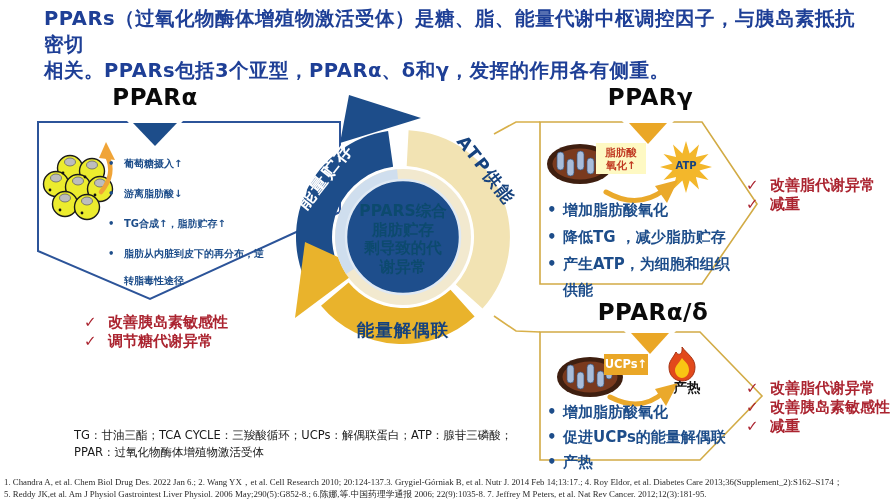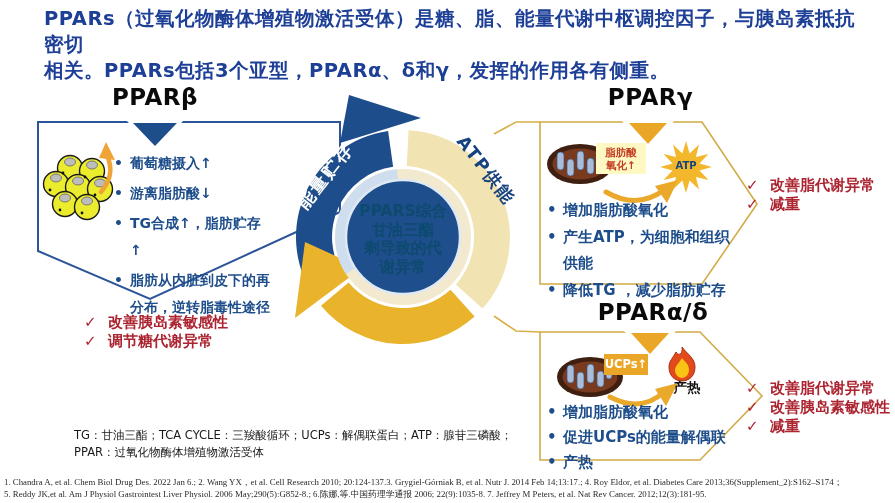--- a/index.html
+++ b/index.html
@@ -6,21 +6,21 @@
   #stage{position:relative;width:895px;height:503px;background:#ffffff;overflow:hidden;
          font-family:"DejaVu Sans","Liberation Sans",sans-serif;}
   .abs{position:absolute;}
   #main-title{left:44px;top:6px;width:826px;font-size:19.5px;font-weight:700;color:#1e3f96;
               line-height:26px;letter-spacing:.5px;}
   .ph{position:absolute;text-align:center;font-weight:800;font-size:23px;color:#0a0a0a;letter-spacing:.5px;}
   
   .blist{list-style:none;margin:0;padding:0;position:absolute;color:#1d4d8a;font-weight:700;}
   .blist li{position:relative;}
   .blist li::before{content:"\2022";position:absolute;left:-16px;color:#1d4d8a;}
-  .g{left:130px;top:150px;width:142px;font-size:14px;}
+  .g{left:124px;top:150px;width:142px;font-size:10px;}
   .g li{line-height:27px;margin-bottom:3px;}
   .a{left:563px;top:197px;width:172px;font-size:15px;}
   .a li{line-height:26px;margin-bottom:1px;}
   .b{left:563px;top:400px;width:200px;font-size:15px;}
   .b li{line-height:25px;}
   
   .chks{position:absolute;color:#ab2430;font-weight:800;font-size:15px;}
   .chks .row{display:flex;line-height:19px;}
   .chk{width:24px;flex:0 0 24px;}
   
@@ -128,29 +128,30 @@
     <polygon points="678,180 655,186 667,203" fill="#eaa92b"></polygon>
     <path d="M610 397 Q641 413 664 392" fill="none" stroke="#eaa92b" stroke-width="5" stroke-linecap="round"></path>
     <polygon points="678,383 655,389 666,406" fill="#eaa92b"></polygon>
   </svg>
 
   <div id="main-title" class="abs">
     <div>PPARs（过氧化物酶体增殖物激活受体）是糖、脂、能量代谢中枢调控因子，与胰岛素抵抗密切</div>
     <div>相关。PPARs包括3个亚型，PPARα、δ和γ，发挥的作用各有侧重。</div>
   </div>
 
-  <div class="ph" style="left:95px;top:84px;width:120px;">PPARβ</div>
+  <div class="ph" style="left:95px;top:84px;width:120px;">PPARα</div>
   <div class="ph" style="left:588px;top:84px;width:125px;">PPARγ</div>
   <div class="ph" style="left:583px;top:299px;width:140px;">PPARα/δ</div>
 
   <div id="lbl-storage" class="rlabel">能量贮存</div>
   <div id="lbl-atp" class="rlabel">ATP供能</div>
+  <div id="lbl-uncouple" class="rlabel">能量解偶联</div>
   <div id="center-text" class="abs">
     <span>PPARS综合</span>
-    <span>甘油三酯</span>
+    <span>脂肪贮存</span>
     <span>剩导致的代</span>
     <span>谢异常</span>
   </div>
 
   <ul class="blist g">
     <li>葡萄糖摄入↑</li>
     <li>游离脂肪酸↓</li>
     <li>TG合成↑，脂肪贮存↑</li>
     <li>脂肪从内脏到皮下的再分布，逆转脂毒性途径</li>
   </ul>
@@ -165,22 +166,22 @@
     </div>
   </div>
 
   <div id="fa-ox-label" class="abs">
     <div>脂肪酸</div>
     <div>氧化↑</div>
   </div>
   <div id="atp-text" class="abs">ATP</div>
   <ul class="blist a">
     <li>增加脂肪酸氧化</li>
+    <li>降低TG ，减少脂肪贮存</li>
     <li>产生ATP，为细胞和组织供能</li>
-    <li>降低TG ，减少脂肪贮存</li>
   </ul>
   <div class="chks" style="left:746px;top:176px;">
     <div class="row">
       <span class="chk">✓</span>
       <span>改善脂代谢异常</span>
     </div>
     <div class="row">
       <span class="chk">✓</span>
       <span>减重</span>
     </div>

